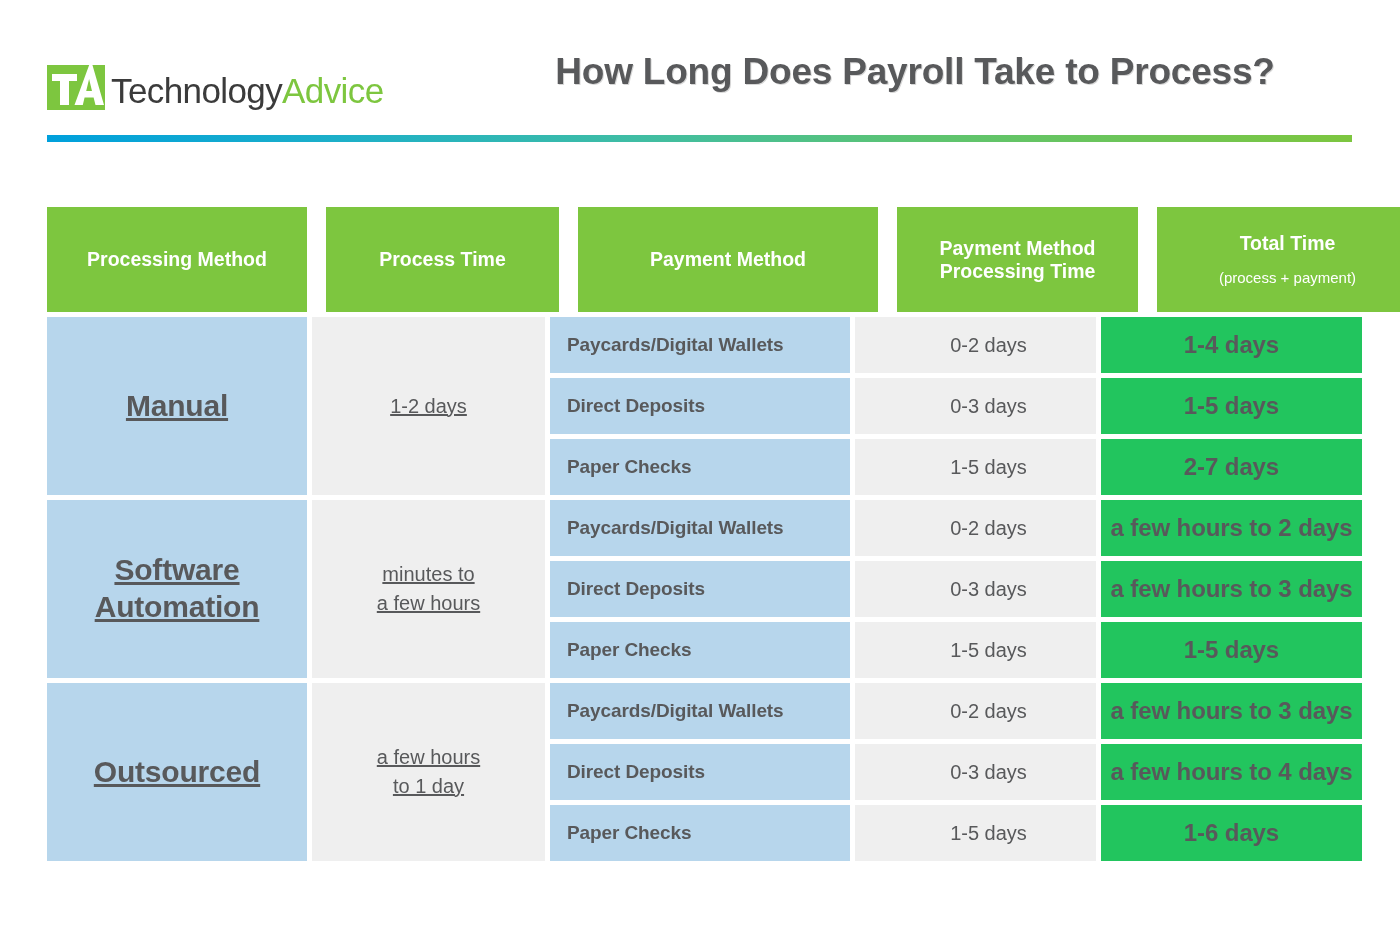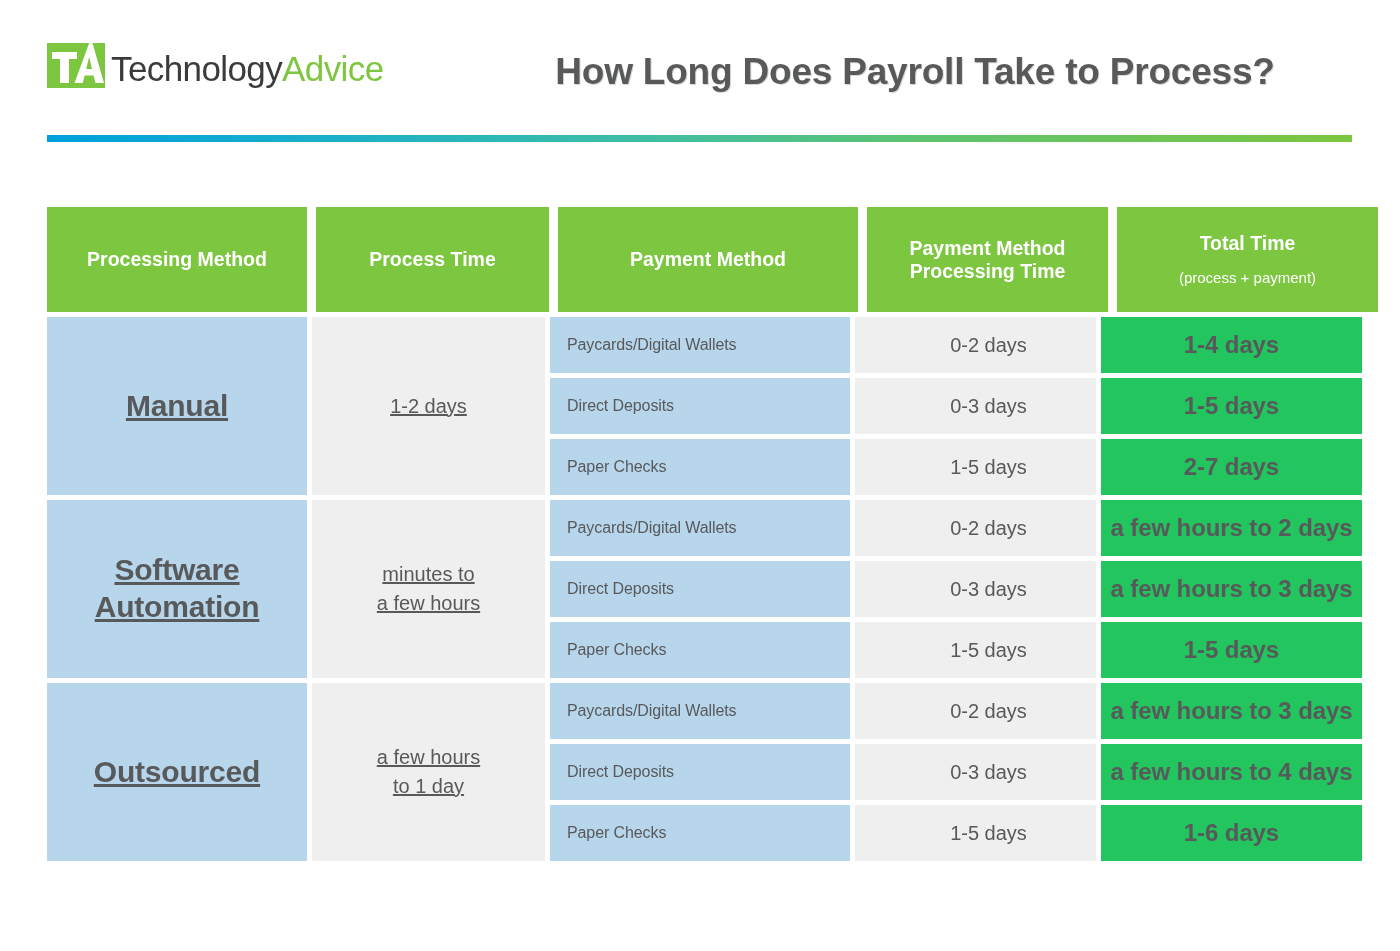--- a/index.html
+++ b/index.html
@@ -24,21 +24,21 @@
     position: absolute;
     left: 0;
     top: 0;
     width: 1400px;
     height: 150px;
   }
 
   .logo {
     position: absolute;
     left: 47px;
-    top: 36px;
+    top: 58px;
     display: flex;
     align-items: flex-end;
     height: 52px;
   }
 
   .logo-mark {
     position: relative;
     width: 62px;
     height: 50px;
     margin-right: 2px;
@@ -84,21 +84,21 @@
   .table {
     position: absolute;
     left: 47px;
     top: 207px;
     width: 1305px;
   }
 
   .thead {
     display: flex;
     height: 105px;
-    gap: 9px;
+    gap: 19px;
     margin-bottom: 5px;
   }
 
   .th {
     background: #7DC63F;
     color: #ffffff;
     display: flex;
     flex-direction: column;
     align-items: center;
     justify-content: center;
@@ -172,22 +172,22 @@
 
   .cell {
     display: flex;
     align-items: center;
     height: 100%;
   }
 
   .cell-payment {
     background: #B7D6EC;
     color: #58595b;
-    font-weight: normal;
-    font-size: 16px;
+    font-weight: bold;
+    font-size: 19px;
     padding-left: 17px;
     justify-content: flex-start;
     letter-spacing: -0.1px;
   }
 
   .cell-proc {
     background: #EFEFEF;
     color: #58595b;
     font-weight: normal;
     font-size: 20px;

